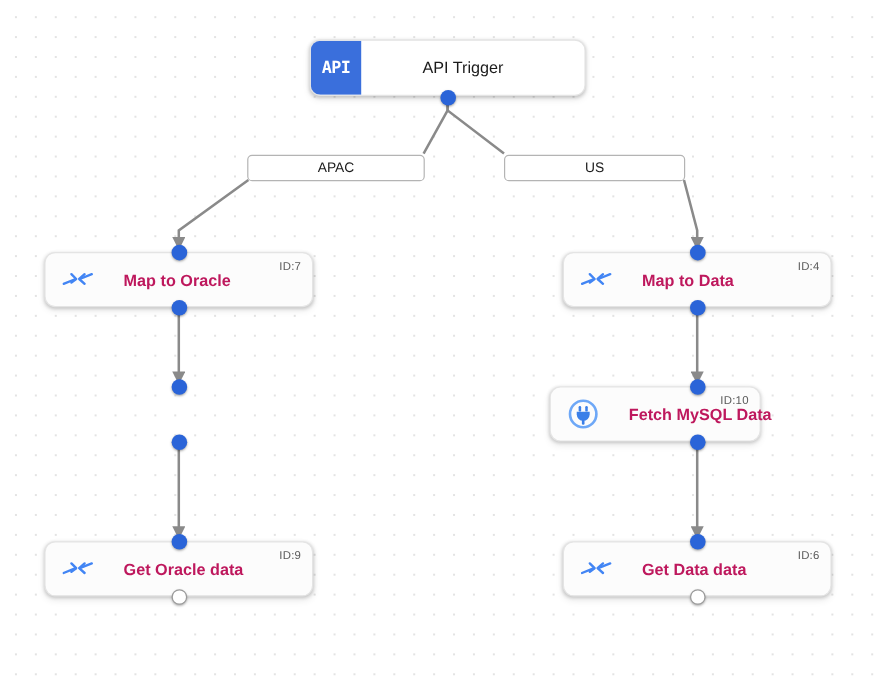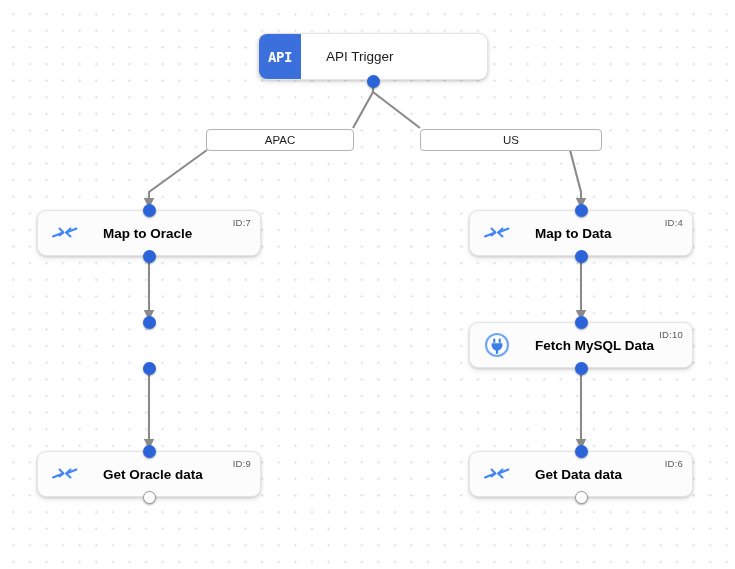--- a/index.html
+++ b/index.html
@@ -55,36 +55,37 @@
     color: #ffffff;
     font-family: "DejaVu Sans Mono", monospace;
     font-weight: bold;
     font-size: 14px;
     letter-spacing: -0.5px;
   }
   .trigger-title {
     padding-left: 12px;
     font-size: 13.5px;
     color: #1b1b1b;
+    margin-left: 26px;
   }
 
   .node-icon {
     width: 30px;
     height: 30px;
     margin-left: 12px;
     flex: 0 0 30px;
     display: flex;
     align-items: center;
     justify-content: center;
   }
   .node-label {
     margin-left: 10px;
     font-size: 13.5px;
     font-weight: bold;
-    color: #000000;
+    color: #be185d;
     white-space: nowrap;
   }
   .node-id {
     position: absolute;
     top: 6px;
     right: 9px;
     font-size: 9.5px;
     color: #5a5a5a;
     letter-spacing: 0.2px;
   }
@@ -154,21 +155,21 @@
     </g>
   </svg>
 
   <div class="node trigger" style="left:258px; top:33px; width:230px; height:47px;">
     <div class="trigger-badge">API</div>
     <div class="trigger-title">API Trigger</div>
   </div>
   <div class="port filled" style="left:367px; top:75px;"></div>
 
   <div class="branch-label" style="left:206px; top:129px; width:148px;">APAC</div>
-  <div class="branch-label" style="left:420px; top:129px; width:182px;">US</div>
+  <div class="branch-label" style="left:420px; top:129px; width:151px;">US</div>
 
   <div class="node" style="left:37px; top:210px; width:224px; height:46px;">
     <span class="node-icon">
       <svg width="26" height="18" viewBox="0 0 26 18">
         <g stroke="#4285f4" stroke-width="2" fill="none" stroke-linecap="round" stroke-linejoin="round">
           <line x1="1" y1="12.5" x2="11" y2="8.5"></line>
           <polyline points="7.5,4.5 11.5,8.5 7.5,11.5"></polyline>
           <line x1="24.5" y1="4.5" x2="14.5" y2="8.5"></line>
           <polyline points="18.5,4.5 14,8.5 18.5,12.5"></polyline>
         </g>
@@ -210,21 +211,21 @@
           <polyline points="18.5,4.5 14,8.5 18.5,12.5"></polyline>
         </g>
       </svg>
     </span>
     <span class="node-label">Map to Data</span>
     <span class="node-id">ID:4</span>
   </div>
   <div class="port filled" style="left:575px; top:204px;"></div>
   <div class="port filled" style="left:575px; top:250px;"></div>
 
-  <div class="node" style="left:469px; top:322px; width:224px; height:46px;">
+  <div class="node" style="left:458px; top:322px; width:176px; height:46px;">
     <span class="node-icon">
       <svg width="26" height="26" viewBox="0 0 26 26">
         <circle cx="13" cy="13" r="11" fill="none" stroke="#6ea8f7" stroke-width="2.2"></circle>
         <g fill="#3a7fe8">
           <rect x="9.2" y="6.4" width="2.1" height="4.6" rx="1"></rect>
           <rect x="14.7" y="6.4" width="2.1" height="4.6" rx="1"></rect>
           <path d="M7.6 11.2 h10.8 v2.1 a5.4 5.4 0 0 1 -10.8 0 z"></path>
           <rect x="11.9" y="17.6" width="2.2" height="4.4" rx="1"></rect>
         </g>
       </svg>

